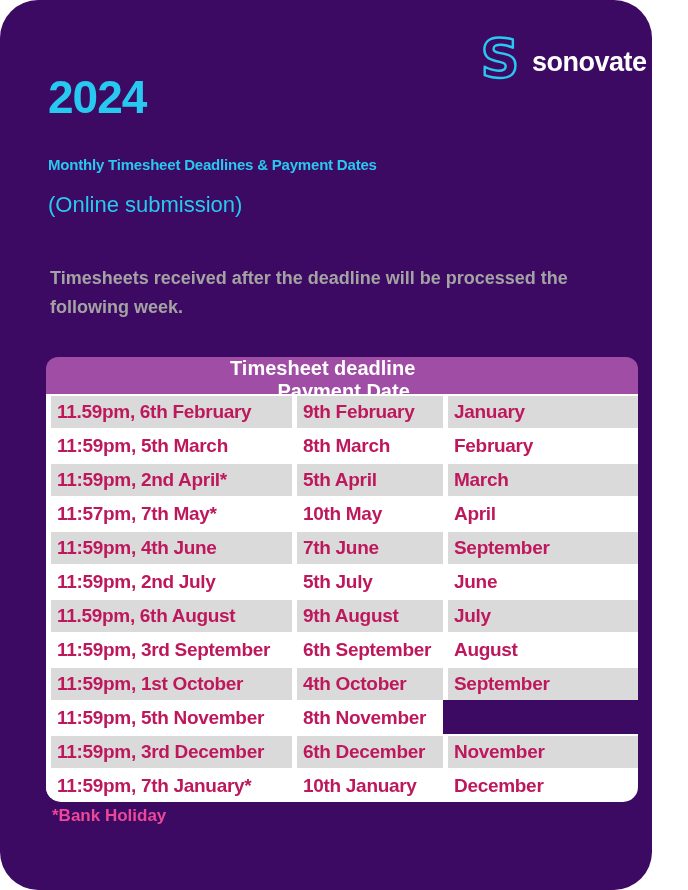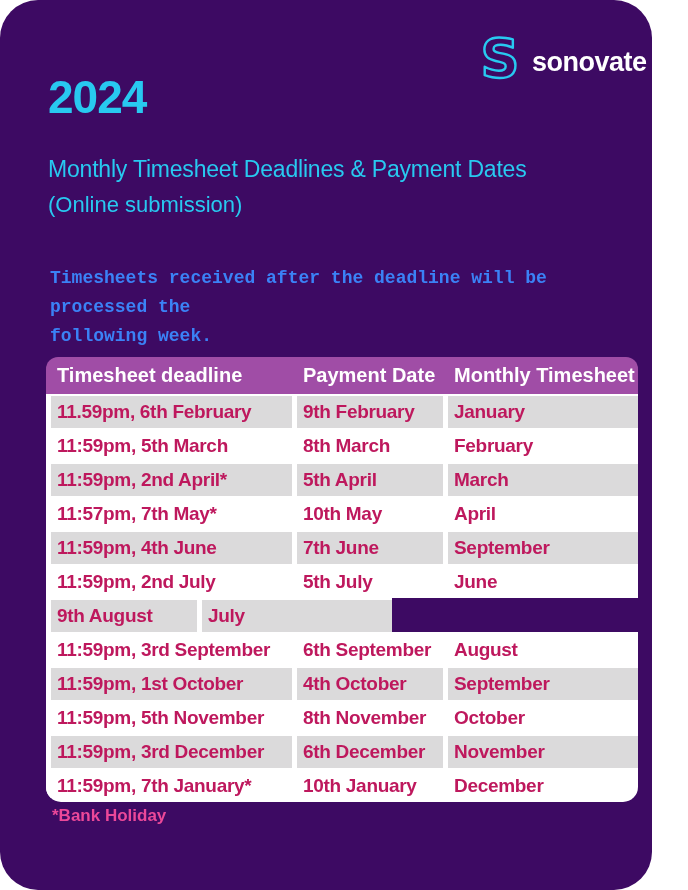--- a/index.html
+++ b/index.html
@@ -38,56 +38,56 @@
     font-size: 27px;
     font-weight: bold;
     letter-spacing: -0.5px;
     padding-top: 10px;
   }
   .title {
     position: absolute;
     left: 48px;
     top: 156px;
     width: 580px;
-    font-size: 23px;
-    font-weight: normal;
+    font-size: 15px;
+    font-weight: bold;
     letter-spacing: -0.2px;
     color: #28C9F0;
   }
   .subtitle {
     position: absolute;
     left: 48px;
     top: 192px;
     font-size: 22px;
     font-weight: normal;
     color: #28C9F0;
   }
   .note {
     position: absolute;
     left: 50px;
     top: 264px;
     font-size: 18px;
     font-weight: bold;
     line-height: 29px;
-    color: #3b82f6;
-    font-family: Liberation Mono, monospace;
+    color: #a3a3a3;
   }
   .note span { display: block; }
   .table {
     position: absolute;
     left: 46px;
     top: 357px;
     width: 592px;
   }
   .thead {
     display: flex;
     height: 37px;
     align-items: center;
     background: #A04DA6;
     border-radius: 12px 12px 0 0;
+    flex-direction: column;
   }
   .th {
     box-sizing: border-box;
     color: #ffffff;
     font-size: 20px;
     font-weight: bold;
     padding-left: 11px;
     white-space: nowrap;
   }
   .tbody {
@@ -178,37 +178,37 @@
         <div class="td c1">11:59pm, 4th June</div>
         <div class="td c2">7th June</div>
         <div class="td c3">September</div>
       </div>
       <div class="tr">
         <div class="td c1">11:59pm, 2nd July</div>
         <div class="td c2">5th July</div>
         <div class="td c3">June</div>
       </div>
       <div class="tr">
+        <div class="td c1">11.59pm, 6th August</div>
         <div class="td c2">9th August</div>
         <div class="td c3">July</div>
       </div>
       <div class="tr">
         <div class="td c1">11:59pm, 3rd September</div>
         <div class="td c2">6th September</div>
         <div class="td c3">August</div>
       </div>
       <div class="tr">
         <div class="td c1">11:59pm, 1st October</div>
         <div class="td c2">4th October</div>
         <div class="td c3">September</div>
       </div>
       <div class="tr">
         <div class="td c1">11:59pm, 5th November</div>
         <div class="td c2">8th November</div>
-        <div class="td c3">October</div>
       </div>
       <div class="tr">
         <div class="td c1">11:59pm, 3rd December</div>
         <div class="td c2">6th December</div>
         <div class="td c3">November</div>
       </div>
       <div class="tr">
         <div class="td c1">11:59pm, 7th January*</div>
         <div class="td c2">10th January</div>
         <div class="td c3">December</div>

